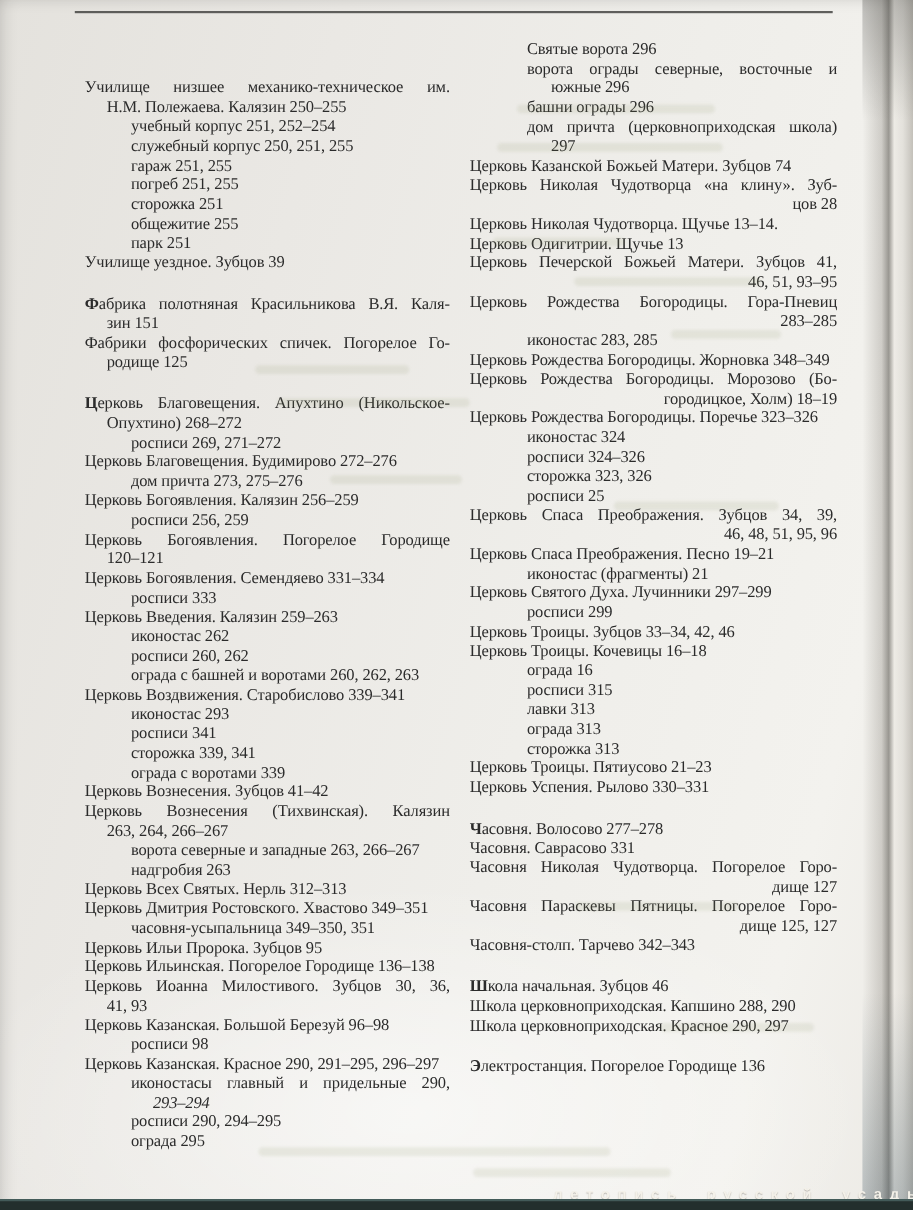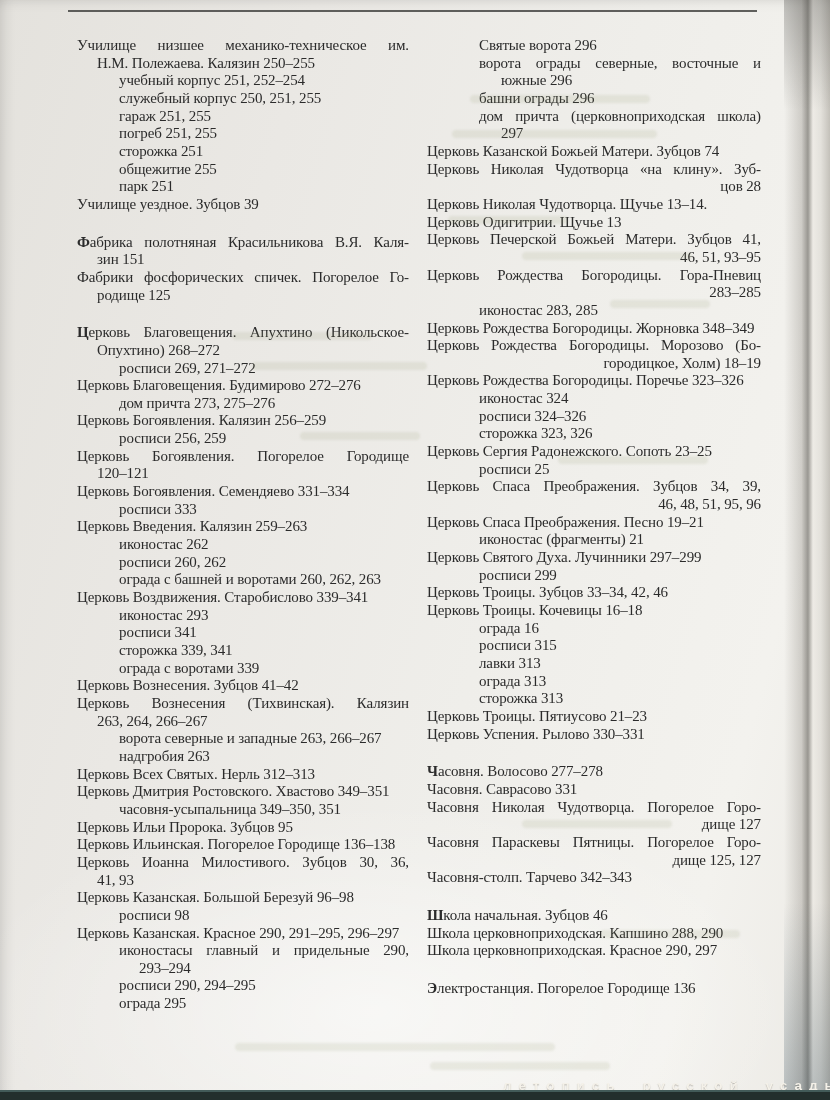--- a/index.html
+++ b/index.html
@@ -11,31 +11,31 @@
       linear-gradient(105deg, #e4e2dd 0%, #eae8e4 28%, #efeeea 58%, #f3f2ee 84%, #eceae5 100%);
     box-shadow: inset 10px 0 16px -10px rgba(0,0,0,0.18), inset 0 10px 14px -10px rgba(0,0,0,0.10);
     font-family:"Liberation Serif","DejaVu Serif",serif;
     color: var(--ink,#2b2b2b);
   }
   .top-rule {
     position:absolute; left:68px; top:10px; width:689px; height:2px;
     background:#454543; opacity:0.85;
   }
   .col { position:absolute; top:37px; }
-  .col-left  { left:77px;  width:332px; }
+  .col-left  { left:77px;  width:332px;margin-top:35px; }
   .col-right { left:427px; width:334px; }
   .ln {
     font-size:15px; line-height:17.65px; letter-spacing:-0.12px;
     white-space:nowrap; text-rendering:optimizeLegibility;
   }
   .ln b { font-weight:bold; }
   .ln.j { white-space:normal; text-align:justify; text-align-last:justify; }
   .col-left  .i1 { padding-left:20px; }
   .col-left  .i2 { padding-left:42px; }
-  .col-left  .i3 { padding-left:62px; }
+  .col-left  .i3 { padding-left:62px;font-style:italic; }
   .col-right .i1 { padding-left:20px;text-align:right; }
   .col-right .i2 { padding-left:52px; }
   .col-right .i3 { padding-left:74px; }
   .gap { margin-top:20px; }
 
   
   .ghosts { position:absolute; inset:0; pointer-events:none; }
   .ghosts .g {
     position:absolute; height:8px; border-radius:4px;
     background:rgba(142,150,104,0.13); filter:blur(1.3px);
@@ -142,21 +142,20 @@
       <div class="ln i0 j">Церковь Рождества Богородицы. Гора-Пневиц</div>
       <div class="ln i1">283–285</div>
       <div class="ln i2">иконостас 283, 285</div>
       <div class="ln i0">Церковь Рождества Богородицы. Жорновка 348–349</div>
       <div class="ln i0 j">Церковь Рождества Богородицы. Морозово (Бо-</div>
       <div class="ln i1">городицкое, Холм) 18–19</div>
       <div class="ln i0">Церковь Рождества Богородицы. Поречье 323–326</div>
       <div class="ln i2">иконостас 324</div>
       <div class="ln i2">росписи 324–326</div>
       <div class="ln i2">сторожка 323, 326</div>
-      <div class="ln i0">Церковь Сергия Радонежского. Сопоть 23–25</div>
       <div class="ln i2">росписи 25</div>
       <div class="ln i0 j">Церковь Спаса Преображения. Зубцов 34, 39,</div>
       <div class="ln i1">46, 48, 51, 95, 96</div>
       <div class="ln i0">Церковь Спаса Преображения. Песно 19–21</div>
       <div class="ln i2">иконостас (фрагменты) 21</div>
       <div class="ln i0">Церковь Святого Духа. Лучинники 297–299</div>
       <div class="ln i2">росписи 299</div>
       <div class="ln i0">Церковь Троицы. Зубцов 33–34, 42, 46</div>
       <div class="ln i0">Церковь Троицы. Кочевицы 16–18</div>
       <div class="ln i2">ограда 16</div>

